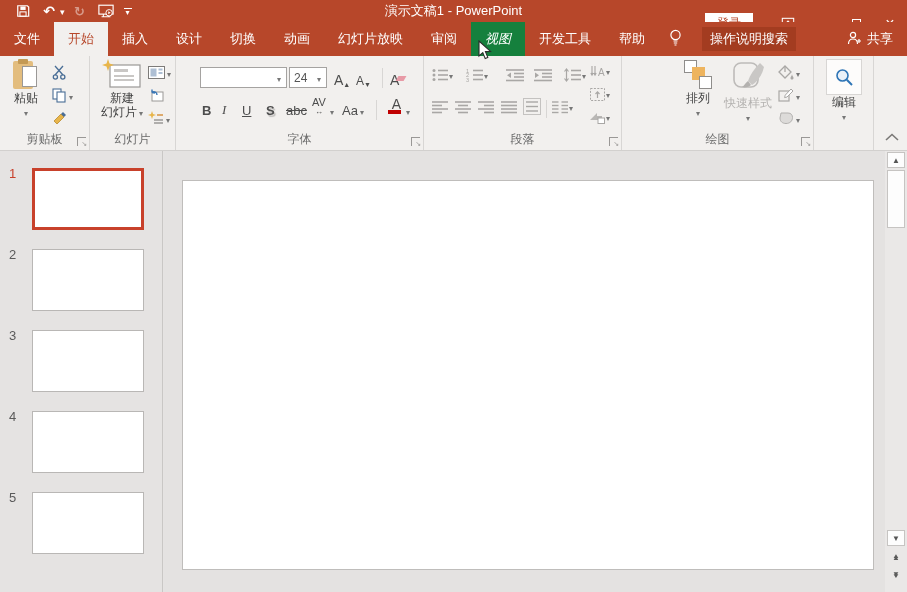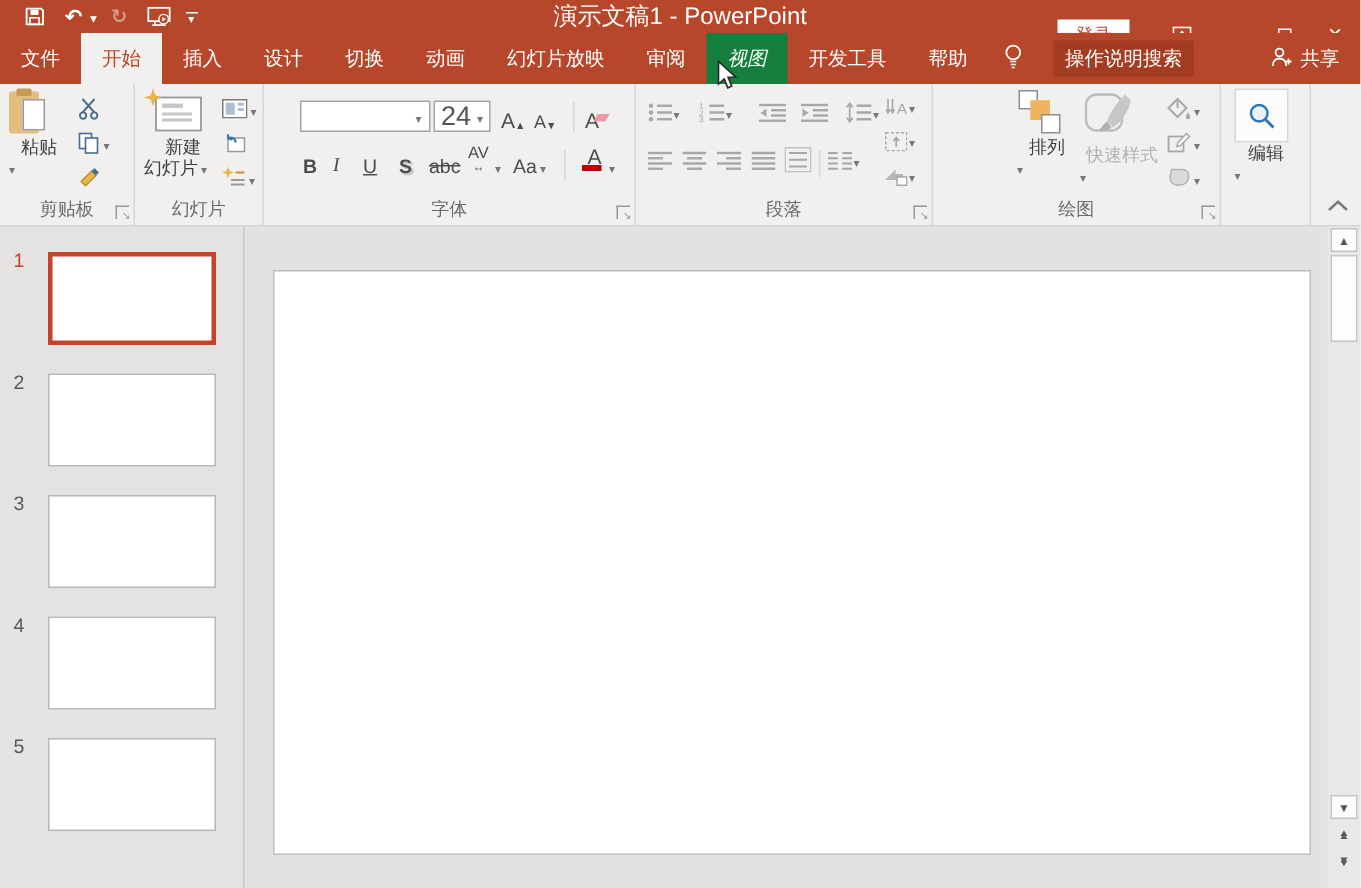--- a/index.html
+++ b/index.html
@@ -14,21 +14,21 @@
 
   
   .titlebar { position:absolute; left:0; top:0; width:907px; height:22px; background:#b7472a; display:flex; align-items:center; color:#fff; }
   .qat { display:flex; align-items:center; gap:4px; padding-left:12px; }
   .qat-btn { width:22px; height:20px; display:flex; align-items:center; justify-content:center; font-size:14px; }
   .qat-undo::after { content:"↶"; font-size:14px; font-weight:bold; }
   .qat-redo::after { content:"↻"; font-size:13px; font-weight:bold; color:rgba(255,255,255,.45); }
   .qat-more { display:flex; flex-direction:column; align-items:center; width:14px; }
   .qat-more i { display:block; width:8px; border-top:1px solid #fff; margin-bottom:1px; }
   .qat-more::after { content:"▾"; font-size:8px; line-height:5px; }
-  .tb-title { position:absolute; left:0; right:0; text-align:center; font-size:16px; color:#fff; pointer-events:none; }
+  .tb-title { position:absolute; left:0; right:0; text-align:center; font-size:13px; color:#fff; pointer-events:none; }
   .tb-right { margin-left:auto; display:flex; align-items:center; height:22px;margin-top:25px; }
   .signin { background:#fff; color:#b7472a; font-size:12px; padding:2px 12px; margin-right:18px; }
   .winbtn { width:34px; height:22px; display:flex; align-items:center; justify-content:center; }
   .btn-min i { display:block; width:10px; border-top:1px solid #fff; }
   .btn-max i { display:block; width:9px; height:9px; border:1px solid #fff; }
   .btn-close::after { content:"×"; font-size:16px; line-height:1; }
 
   
   .tabrow { position:absolute; left:0; top:22px; width:907px; height:34px; background:#b7472a; display:flex; align-items:stretch; color:#fff; font-size:13px; }
   .tab { display:flex; align-items:center; padding:0 14px; cursor:default; }
@@ -40,35 +40,35 @@
 
   
   .cursor { position:absolute; left:478px; top:40px; z-index:50; }
 
   
   .ribbon { position:absolute; left:0; top:56px; width:907px; height:95px; background:#f2f0ee; border-bottom:1px solid #d2d0ce; }
   .rgroup { position:absolute; top:0; height:94px; border-right:1px solid #d8d6d4; }
   .glabel { position:absolute; bottom:2px; left:0; right:0; text-align:center; font-size:12px; color:#6b6b6b; }
   .launcher { position:absolute; right:3px; bottom:4px; width:9px; height:9px; border-left:1px solid #9a9896; border-top:1px solid #9a9896; }
   .launcher::after { content:"↘"; position:absolute; right:-1px; bottom:-2px; font-size:7px; color:#9a9896; }
-  .bigbtn { position:absolute; top:3px; display:flex; flex-direction:column; color:#3f3f3f; }
+  .bigbtn { position:absolute; top:3px; display:flex; flex-direction:column; align-items:center; color:#3f3f3f; }
   .bigbtn .blab { font-size:12px; line-height:14px; text-align:center; white-space:nowrap; }
   .bigbtn.disabled { color:#b4b2b0; }
   .smallcol { position:absolute; display:flex; flex-direction:column; gap:6px; }
   .sbtn { height:17px; display:flex; align-items:center; gap:2px; }
 
   
   .ic-clipboard { position:relative; width:26px; height:32px; }
   .ic-clipboard .body { position:absolute; left:0; top:2px; width:20px; height:28px; background:#e3bd7e; border-radius:2px; }
   .ic-clipboard .clip { position:absolute; left:5px; top:0; width:10px; height:5px; background:#c49a55; border-radius:1px; }
   .ic-clipboard .page { position:absolute; left:9px; top:7px; width:15px; height:21px; background:#fff; border:1px solid #9a9896; }
 
   
   .combo { position:absolute; background:#fff; border:1px solid #a5a3a1; height:21px; display:flex; align-items:center; }
-  .combo .val { flex:1; padding-left:4px; font-size:18px; color:#555; }
+  .combo .val { flex:1; padding-left:4px; font-size:12px; color:#555; }
   .combo .dd { width:14px; text-align:center; color:#777; }
   .fbtn { position:absolute; top:42px; height:20px; display:flex; align-items:flex-end; color:#4d4d4d; font-size:13px; }
   .vline { position:absolute; width:1px; background:#d8d6d4; }
 
   
   .pi { display:block; }
   .pbtn { position:absolute; display:flex; align-items:center; gap:1px; color:#a9a7a5; }
 
   
   .sq { position:absolute; border:1px solid #8f8d8b; background:#fff; }

